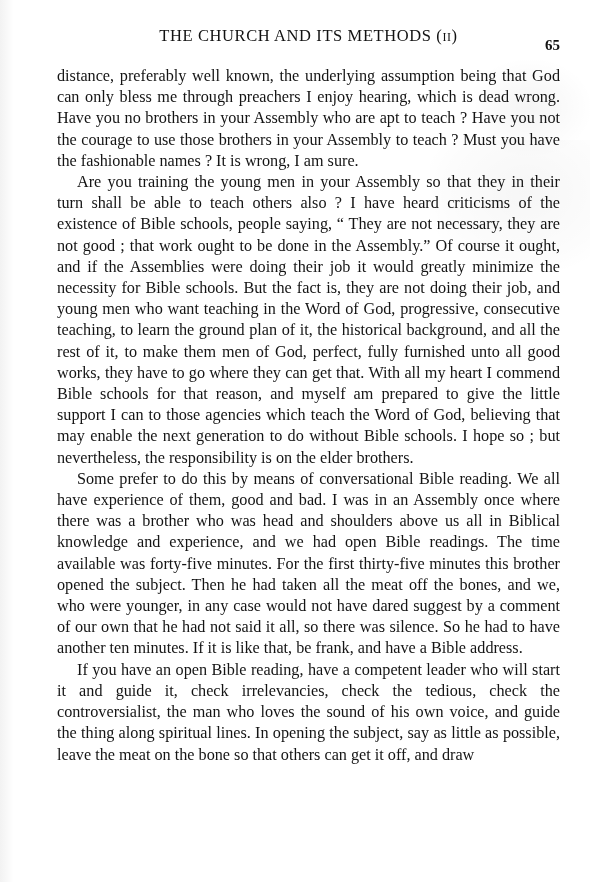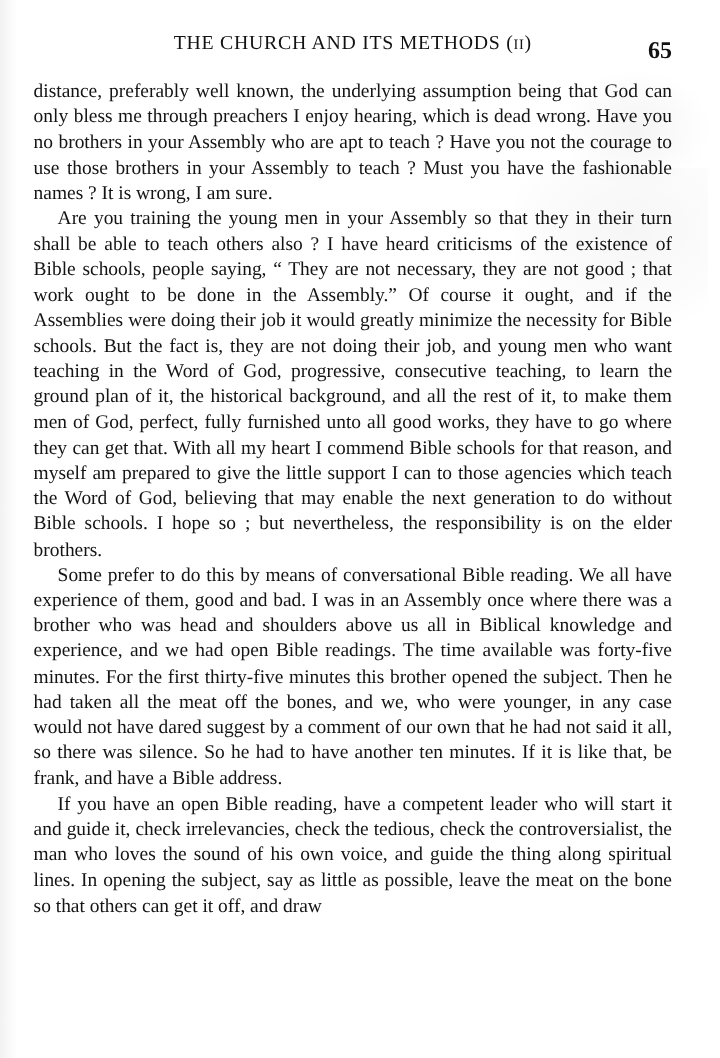--- a/index.html
+++ b/index.html
@@ -12,21 +12,21 @@
     background: #ffffff;
     font-family: "Liberation Serif", serif;
     color: #151515;
     overflow: hidden;
   }
   .page {
     position: relative;
     width: 600px;
     height: 882px;
     box-sizing: border-box;
-    padding: 26px 40px 0 28px;
+    padding: 26px 40px 0 57px;
   }
   .header {
     display: flex;
     align-items: baseline;
     justify-content: center;
     position: relative;
     height: 30px;
     margin-bottom: 10px;
   }
   .running-title {
@@ -35,21 +35,21 @@
     letter-spacing: 0.6px;
     font-variant: small-caps;
     text-transform: none;
     white-space: nowrap;
     color: #121212;
   }
   .folio {
     position: absolute;
     right: 0;
     bottom: 2px;
-    font-size: 20px;
+    font-size: 15px;
     font-weight: bold;
     color: #121212;
   }
   .body-text {
     font-size: 16.2px;
     line-height: 21.2px;
     text-align: justify;
     text-justify: inter-word;
     color: #141414;
   }

